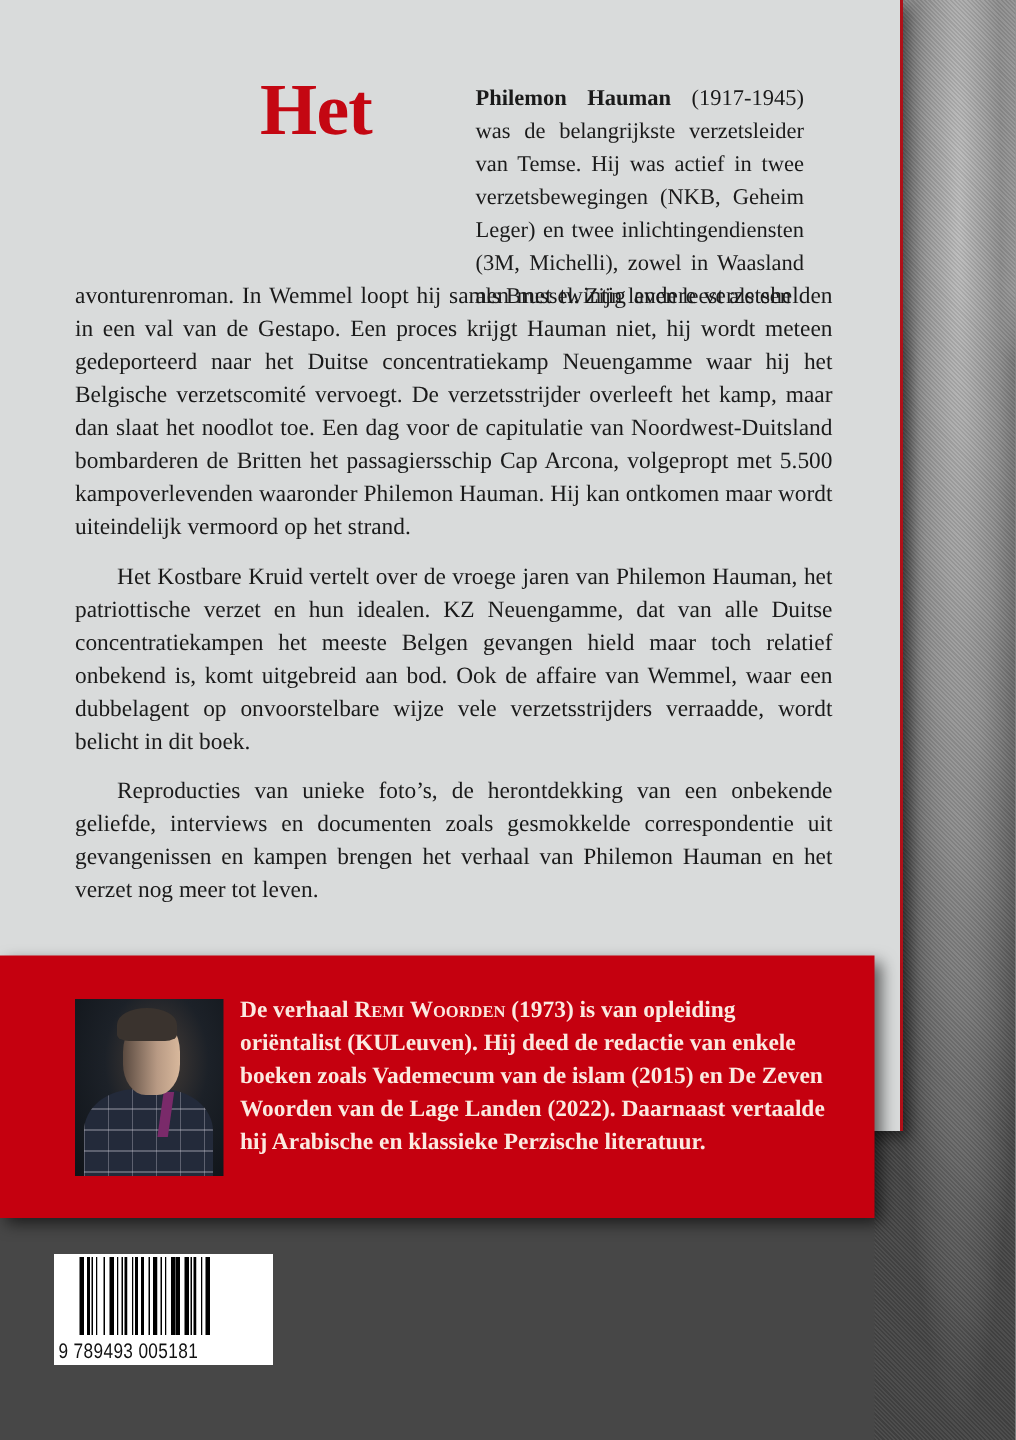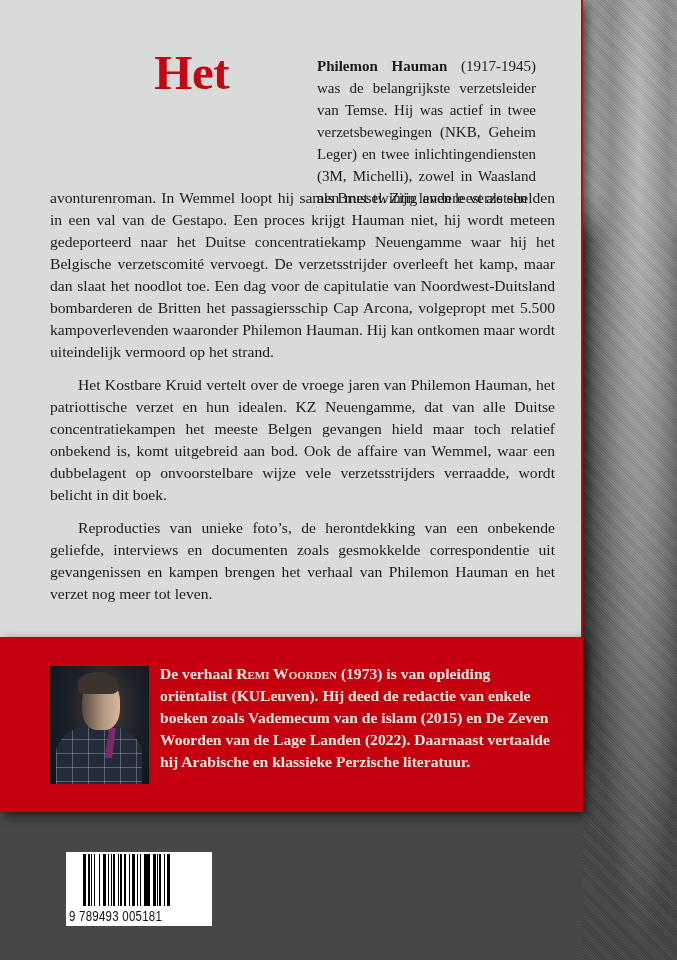--- a/index.html
+++ b/index.html
@@ -3,38 +3,38 @@
 <meta charset="utf-8">
 <style>
   html,body{margin:0;padding:0;}
   body{width:677px;height:960px;position:relative;overflow:hidden;background:#474747;font-family:"Liberation Serif","DejaVu Serif",serif;}
   .bg-texture{position:absolute;left:583px;top:0;width:94px;height:960px;
     background:
       radial-gradient(ellipse at 60% 15%, #bdbdbd 0%, #8e8e8e 35%, rgba(80,80,80,0) 70%),
       linear-gradient(180deg,#9a9a9a 0%,#a8a8a8 20%,#7a7a7a 23%,#4f4f4f 25%,#4a4a4a 60%,#444 100%);}
   .bg-texture::after{content:"";position:absolute;inset:0;
     background-image:repeating-linear-gradient(45deg,rgba(0,0,0,.08) 0 1px,rgba(255,255,255,.05) 1px 2px);}
-  .panel{position:absolute;left:0;top:0;width:581px;height:754px;background:#d9dbdb;border-right:2px solid #b01018;box-shadow:4px 4px 10px rgba(0,0,0,.55);}
+  .panel{position:absolute;left:0;top:0;width:581px;height:754px;background:#d9dbdb;border-right:2px solid #b01018;box-shadow:4px 4px 10px rgba(0,0,0,.55);padding-left:19px;}
   .title{position:absolute;right:352px;top:54px;text-align:right;color:#c40712;font-weight:bold;font-size:49px;line-height:38px;letter-spacing:-0.5px;font-family:"Liberation Serif",serif;}
   .title div{white-space:nowrap;}
   .intro-lead{position:absolute;left:317px;top:55px;width:219px;font-size:15px;line-height:22px;color:#1a1a1a;text-align:justify;}
   .intro-lead b{font-weight:bold;}
   .body{position:absolute;left:50px;top:187px;width:505px;font-size:15.6px;line-height:22px;color:#1a1a1a;text-align:justify;}
   .body p{margin:0 0 11px 0;text-indent:0;}
   .body p.indent{text-indent:28px;}
   .red-band{position:absolute;left:0;top:637px;width:583px;height:175px;background:#c5000f;box-shadow:4px 4px 10px rgba(0,0,0,.6);}
   .photo{position:absolute;left:50px;top:666px;width:99px;height:118px;background:radial-gradient(ellipse at 55% 35%, #4a3f38 0%, #1c2128 45%, #0f1318 100%);overflow:hidden;}
   .photo .head{position:absolute;left:32px;top:12px;width:38px;height:52px;border-radius:45% 45% 40% 40%;background:linear-gradient(90deg,#5a4a40,#b89a84 60%,#d8b89c);}
   .photo .hair{position:absolute;left:28px;top:6px;width:40px;height:22px;border-radius:50% 50% 20% 20%;background:#3a332e;}
   .photo .body-shape{position:absolute;left:6px;top:60px;width:86px;height:70px;border-radius:40% 40% 0 0;background:#232a3a;
     background-image:linear-gradient(90deg,rgba(200,200,210,.35) 1px,transparent 1px),linear-gradient(0deg,rgba(200,200,210,.35) 1px,transparent 1px);background-size:16px 14px;}
   .photo .tie{position:absolute;left:57px;top:62px;width:7px;height:30px;background:#7a2a6a;transform:skewX(-8deg);}
   .author-text{position:absolute;left:160px;top:663px;width:400px;font-size:15.6px;line-height:22px;color:#fbe9e0;font-weight:bold;}
   .sc{font-variant:small-caps;}
-  .barcode{position:absolute;left:66px;top:836px;width:146px;height:74px;background:#fff;margin-top:16px;}
+  .barcode{position:absolute;left:36px;top:836px;width:146px;height:74px;background:#fff;}
   .bars{position:absolute;left:17px;top:2px;width:124px;height:52px;display:flex;align-items:stretch;}
   .bars span{display:block;height:100%;}
   .bar-digits{position:absolute;left:3px;bottom:2px;font-family:"Liberation Sans",sans-serif;font-size:14px;color:#111;letter-spacing:0.3px;white-space:pre;transform:scaleX(0.82);transform-origin:left bottom;}
 </style>
 </head>
 <body>
 
 <div class="bg-texture"></div>
 
 <div class="panel">

